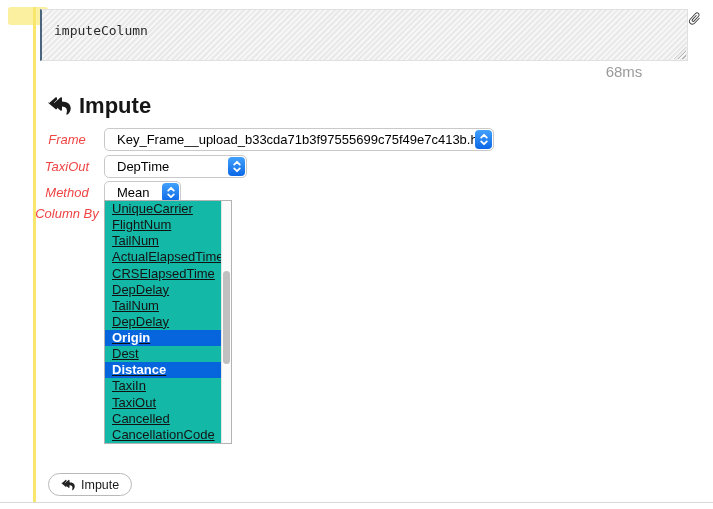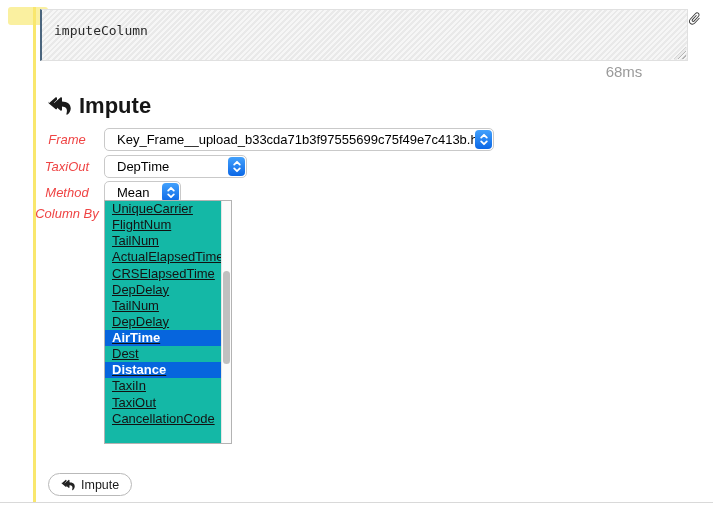--- a/index.html
+++ b/index.html
@@ -172,25 +172,26 @@
   <div class="listbox">
     <div class="items">
         <div class="lb-item">UniqueCarrier</div>
         <div class="lb-item">FlightNum</div>
         <div class="lb-item">TailNum</div>
         <div class="lb-item">ActualElapsedTime</div>
         <div class="lb-item">CRSElapsedTime</div>
         <div class="lb-item">DepDelay</div>
         <div class="lb-item">TailNum</div>
         <div class="lb-item">DepDelay</div>
-        <div class="lb-item selected">AirTime</div>
+        <div class="lb-item selected">Origin</div>
         <div class="lb-item">Dest</div>
         <div class="lb-item selected">Distance</div>
         <div class="lb-item">TaxiIn</div>
         <div class="lb-item">TaxiOut</div>
+        <div class="lb-item">Cancelled</div>
         <div class="lb-item">CancellationCode</div>
       </div>
     <div class="lb-scroll">
       <div class="lb-thumb"></div>
     </div>
   </div>
 
   <button class="impute-btn">
     <span class="icon">
       <svg viewBox="0 0 576 512" width="14" height="12">

